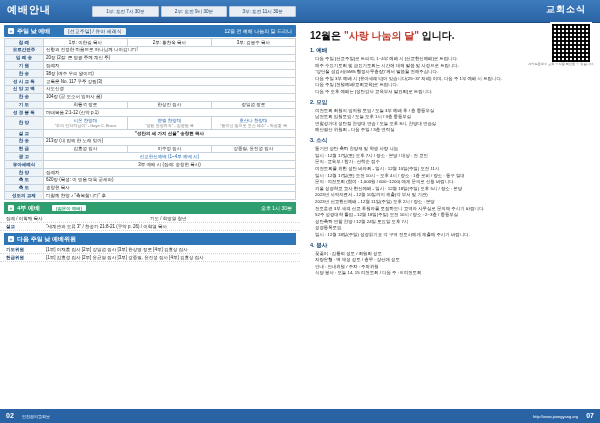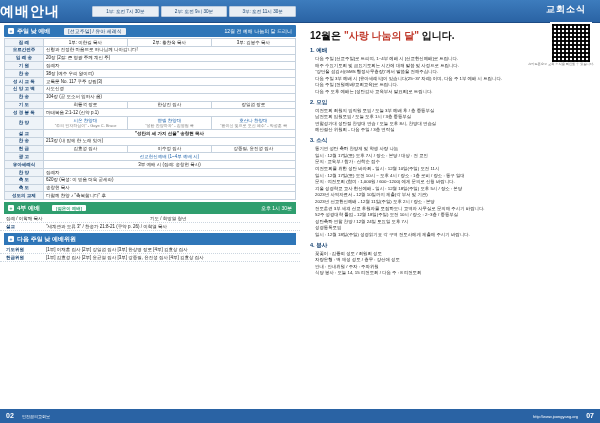--- a/index.html
+++ b/index.html
@@ -17,22 +17,22 @@
 
   
   .banner{
     position:relative;height:22px;
     background:#2f6fb0;
     background:linear-gradient(180deg,#3d7cbd 0%,#2a63a4 100%);
   }
   .banner-l{border-bottom:1px solid #1d4b84;}
   .banner-r{border-bottom:1px solid #1d4b84;text-align:center;}
   .banner-title{
-    position:absolute;left:0;top:3px;
-    color:#fff;font-size:14px;font-weight:bold;letter-spacing:1px;
+    position:absolute;left:7px;top:3px;
+    color:#fff;font-size:10px;font-weight:bold;letter-spacing:1px;
   }
   .banner-r .banner-title{left:auto;right:14px;font-size:9px;}
   .tabrow{
     position:absolute;left:92px;top:6px;right:4px;
     display:flex;gap:2px;
   }
   .tab{
     flex:1;background:#e9eef4;color:#14406f;
     font-size:4.6px;text-align:center;padding:2px 0 2px 0;
     border-radius:1px;border:1px solid #b9cade;

